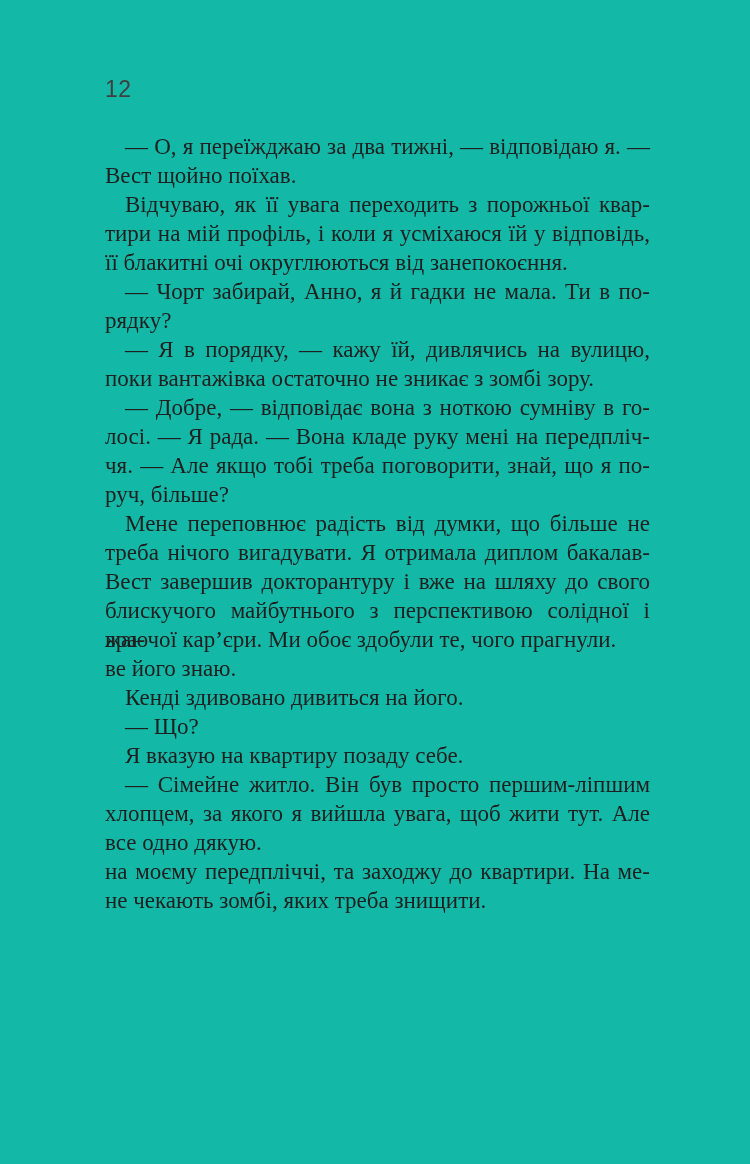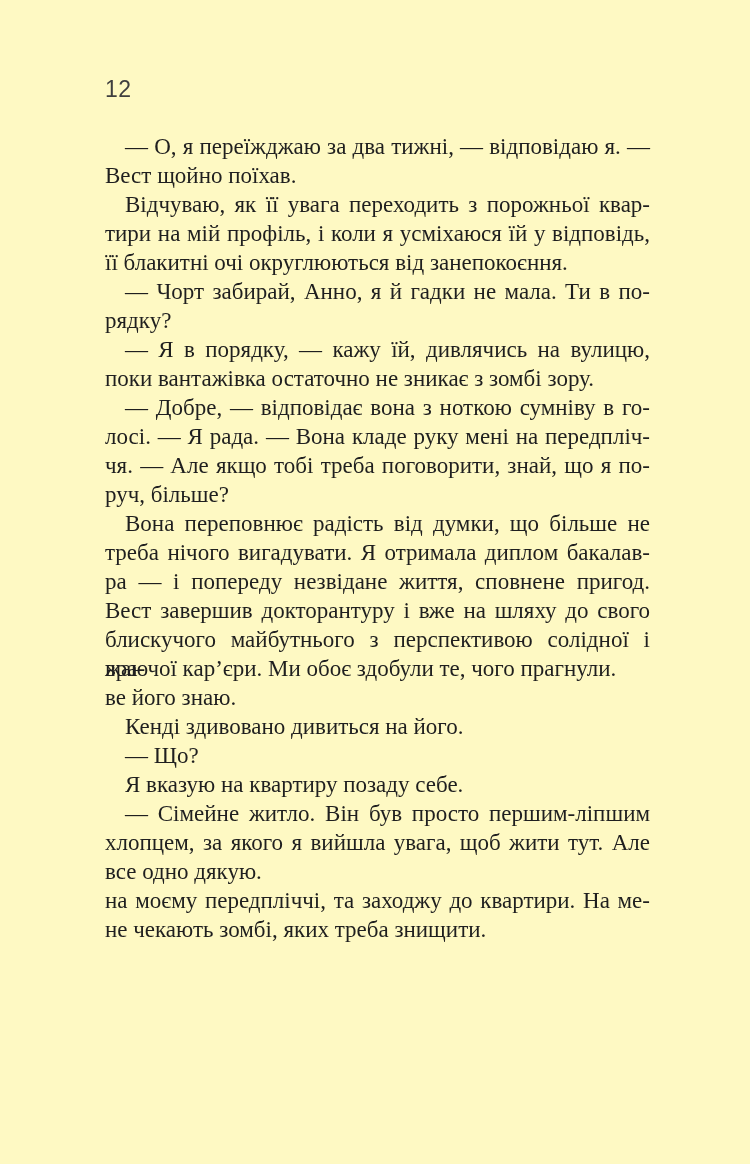--- a/index.html
+++ b/index.html
@@ -4,21 +4,21 @@
 <style>
   html, body {
     margin: 0;
     padding: 0;
     background: #ffffff;
   }
   .book-page {
     position: relative;
     width: 750px;
     height: 1164px;
-    background: #fef9c3;
+    background: #14b8a6;
     overflow: hidden;
     font-family: "Liberation Serif", "DejaVu Serif", serif;
   }
   .folio {
     position: absolute;
     left: 105px;
     top: 78px;
     font-family: "Liberation Sans", "DejaVu Sans", sans-serif;
     font-size: 23px;
     line-height: 22px;
@@ -74,23 +74,22 @@
         <div class="line first j">— Я в порядку, — кажу їй, дивлячись на вулицю,</div>
         <div class="line">поки вантажівка остаточно не зникає з зомбі зору.</div>
       </div>
       <div class="para">
         <div class="line first j">— Добре, — відповідає вона з ноткою сумніву в го-</div>
         <div class="line j">лосі. — Я рада. — Вона кладе руку мені на передпліч-</div>
         <div class="line j">чя. — Але якщо тобі треба поговорити, знай, що я по-</div>
         <div class="line">руч, більше?</div>
       </div>
       <div class="para">
-        <div class="line first j">Вона переповнює радість від думки, що більше не</div>
+        <div class="line first j">Мене переповнює радість від думки, що більше не</div>
         <div class="line j">треба нічого вигадувати. Я отримала диплом бакалав-</div>
-        <div class="line j">ра — і попереду незвідане життя, сповнене пригод.</div>
         <div class="line j">Вест завершив докторантуру і вже на шляху до свого</div>
         <div class="line j">блискучого майбутнього з перспективою солідної і вра-</div>
         <div class="line">жаючої кар’єри. Ми обоє здобули те, чого прагнули.</div>
       </div>
       <div class="para">
         <div class="line">ве його знаю.</div>
       </div>
       <div class="para">
         <div class="line first">Кенді здивовано дивиться на його.</div>
       </div>

